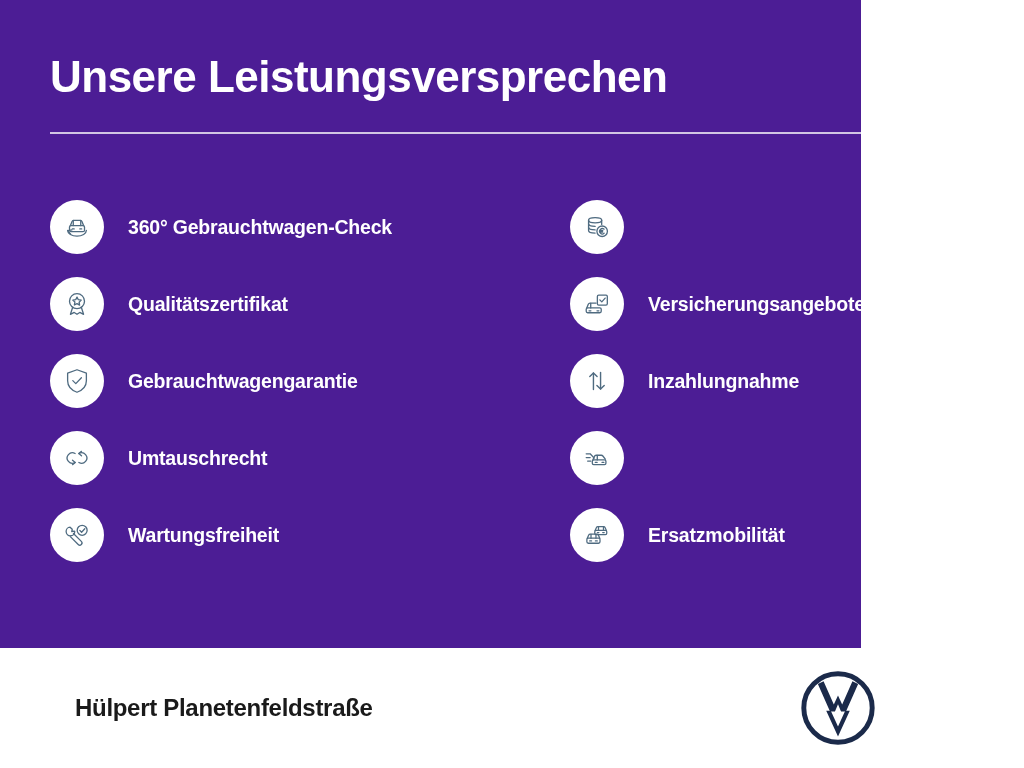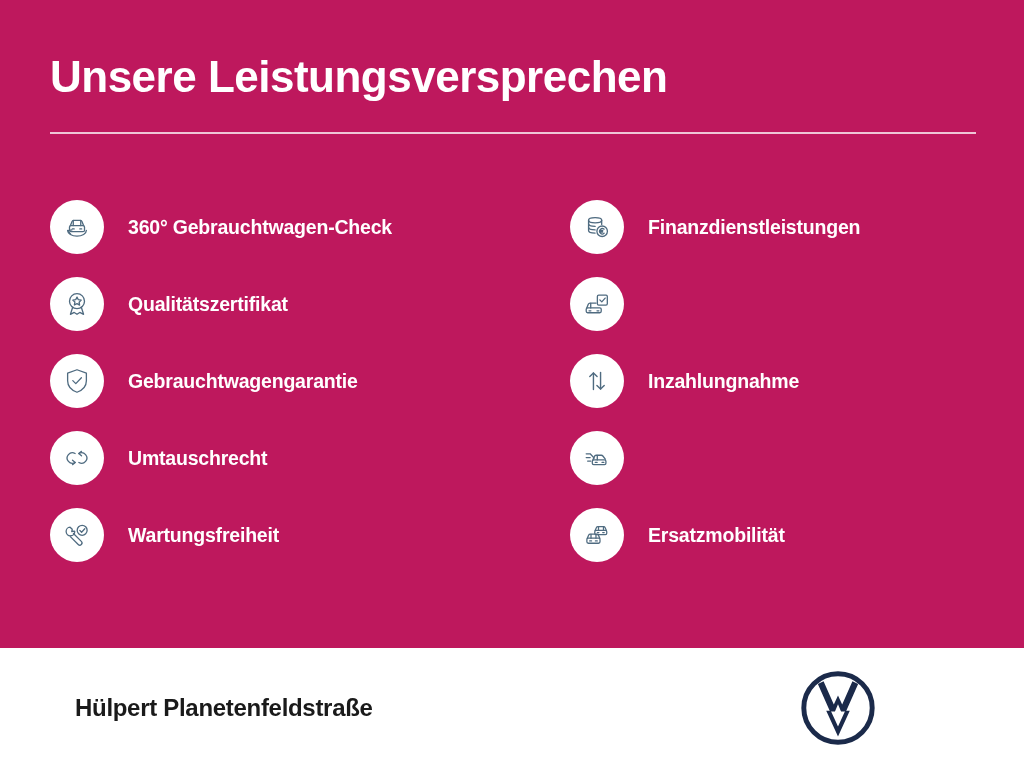--- a/index.html
+++ b/index.html
@@ -6,22 +6,22 @@
   html, body {
     width:1024px; height:768px;
     overflow:hidden;
     background:#ffffff;
     font-family:"Liberation Sans", sans-serif;
   }
   .page { position:relative; width:1024px; height:768px; background:#ffffff; }
 
   
   .hero {
-    position:absolute; left:0; top:0; width:1024px; height:648px;
-    background:#be185d;
+    position:absolute; left:0; top:0; width:861px; height:648px;
+    background:#4c1d95;
     padding-left:12px;
   }
   .hero-title {
     position:absolute; left:50px; top:52px;
     font-size:44px; font-weight:700; color:#ffffff;
     letter-spacing:-0.5px; white-space:nowrap;
   }
   .hero-rule {
     position:absolute; left:50px; top:132px; width:926px; height:2px;
     background:rgba(255,255,255,0.75);
@@ -144,33 +144,33 @@
         <div class="feature">
           <span class="fi-circle">
             <svg viewBox="0 0 32 32" fill="none" stroke="#4F6B80" stroke-width="1.4" stroke-linecap="round" stroke-linejoin="round">
               <ellipse cx="14" cy="8.8" rx="7" ry="2.8"></ellipse>
               <path d="M7 8.8v10.9c0 1.55 3.13 2.8 7 2.8"></path>
               <path d="M21 8.8v4.4M7 12.6c0 1.55 3.13 2.8 7 2.8M7 16.3c0 1.55 3.13 2.8 7 2.8"></path>
               <circle cx="21.5" cy="20.5" r="5.6"></circle>
               <path d="M23.6 18.3a2.9 2.9 0 1 0 0 4.4M18.8 19.7h3.3M18.8 21.3h3.3"></path>
             </svg>
           </span>
-          <span class="fi-label">Finanzdienstleistungen</span>
         </div>
 
         <div class="feature">
           <span class="fi-circle">
             <svg viewBox="0 0 32 32" fill="none" stroke="#4F6B80" stroke-width="1.4" stroke-linecap="round" stroke-linejoin="round">
               <path d="M5 20.5l1.7-4.3A2 2 0 0 1 8.6 15H15"></path>
               <rect x="4.5" y="20.2" width="16" height="5.1" rx="1.5"></rect>
               <path d="M7.5 23.3h2M16 23.3h2M9.3 15.3v4.9"></path>
               <rect x="16.4" y="6.5" width="10.6" height="10.6" rx="1.4"></rect>
               <path d="M19 11.6l2.1 2.1 3.6-4"></path>
             </svg>
           </span>
+          <span class="fi-label">Versicherungsangebote</span>
         </div>
 
         <div class="feature">
           <span class="fi-circle">
             <svg viewBox="0 0 32 32" fill="none" stroke="#4F6B80" stroke-width="1.5" stroke-linecap="round" stroke-linejoin="round">
               <path d="M12.2 25V7.4"></path>
               <path d="M8.3 11.3l3.9-3.9 3.9 3.9"></path>
               <path d="M19.8 7v17.6"></path>
               <path d="M23.7 20.7l-3.9 3.9-3.9-3.9"></path>
             </svg>

